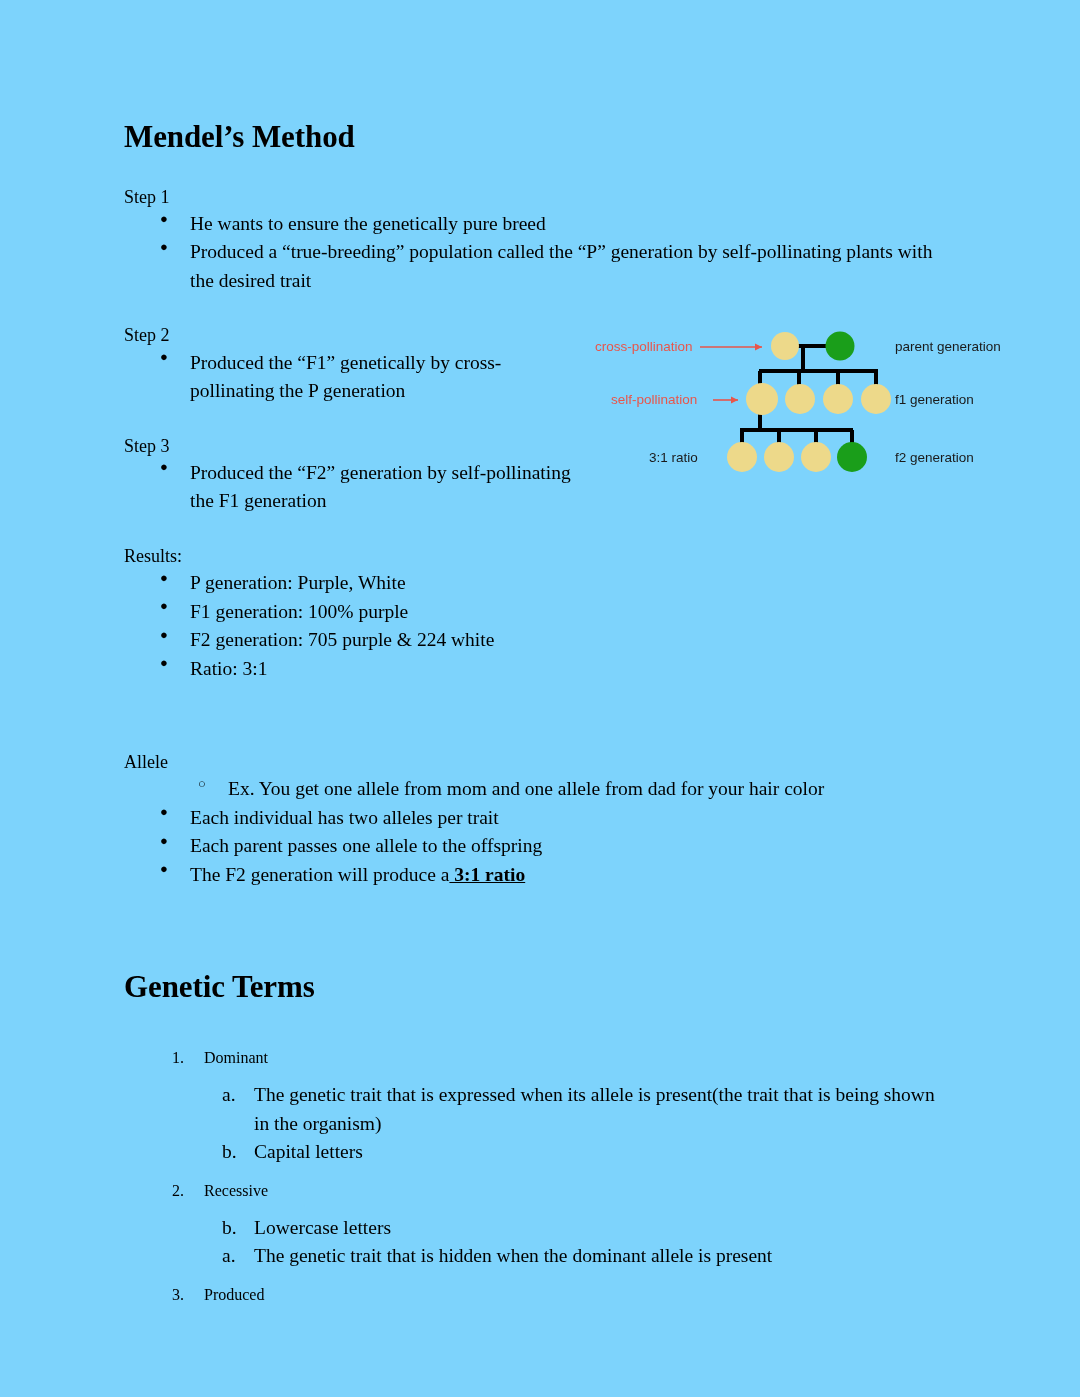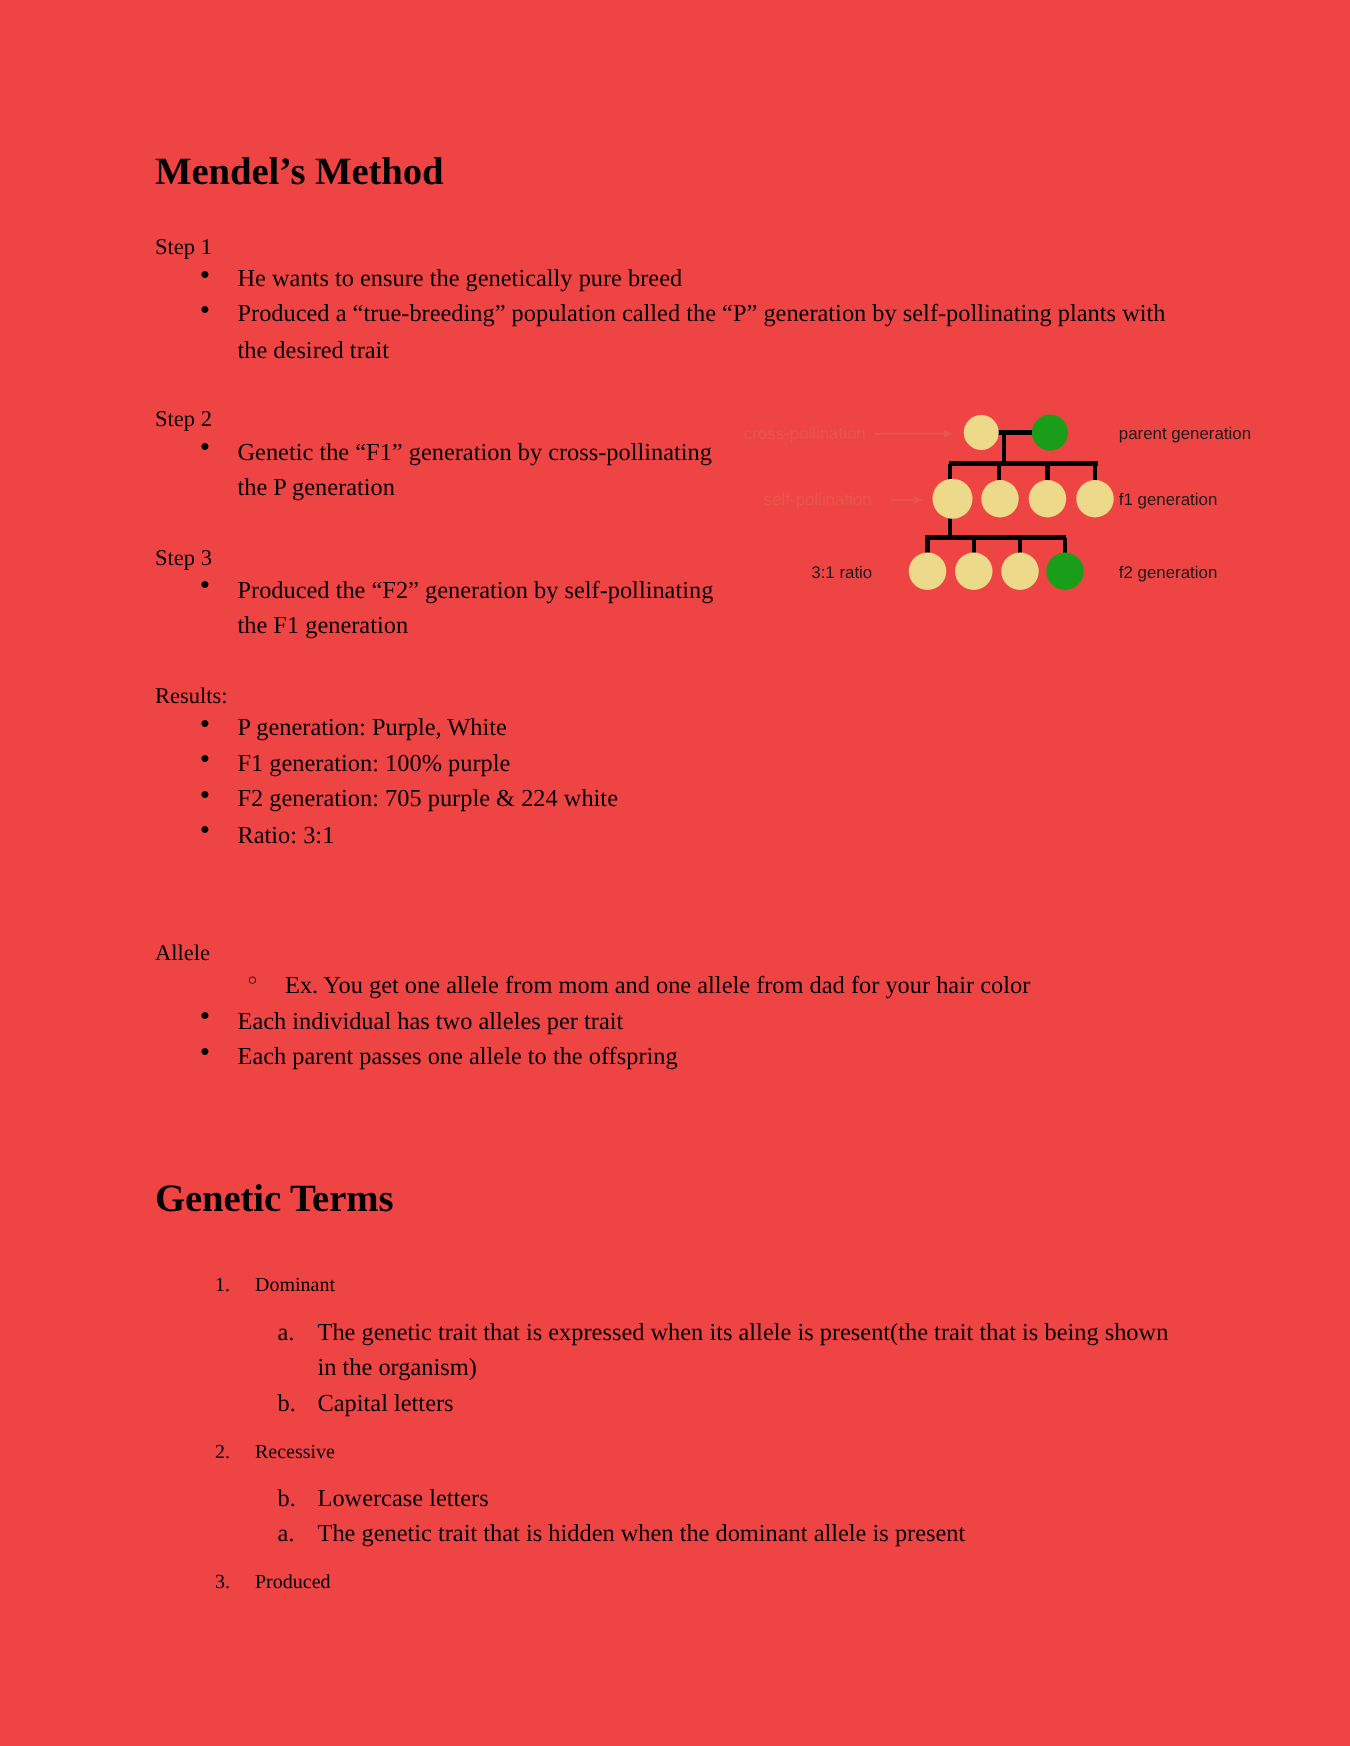--- a/index.html
+++ b/index.html
@@ -13,21 +13,21 @@
     position: relative;
     font-family: "Liberation Serif", "DejaVu Serif", serif;
     color: #000000;
     overflow: hidden;
   }
   .page {
     position: absolute;
     left: 0; top: 0;
     width: 1080px;
     height: 1397px;
-    background: #ef4444;
+    background: #7dd3fc;
   }
   .content {
     position: absolute;
     left: 124px;
     top: 118px;
     width: 830px;
   }
 
   h1.doc-title {
     font-family: "Liberation Serif", "DejaVu Serif", serif;
@@ -153,21 +153,21 @@
     <p class="section-label">Step 1</p>
     <ul class="bullets">
       <li>He wants to ensure the genetically pure breed</li>
       <li>Produced a “true-breeding” population called the “P” generation by self-pollinating plants with the desired trait</li>
     </ul>
 
     <div class="gap-md"></div>
 
     <p class="section-label">Step 2</p>
     <ul class="bullets">
-      <li style="width:390px">Genetic the  “F1” generation by cross-pollinating the P generation</li>
+      <li style="width:390px">Produced the  “F1” genetically by cross-pollinating the P generation</li>
     </ul>
 
     <div class="gap-md"></div>
 
     <p class="section-label">Step 3</p>
     <ul class="bullets">
       <li style="width:390px">Produced the “F2” generation by self-pollinating the F1 generation</li>
     </ul>
 
     <div class="gap-md"></div>
@@ -182,20 +182,21 @@
 
     <div class="gap-xl"></div>
 
     <p class="section-label">Allele</p>
     <ul class="bullets sub">
       <li>Ex. You get one allele from mom and one allele from dad for your hair color</li>
     </ul>
     <ul class="bullets">
       <li>Each individual has two alleles per trait</li>
       <li>Each parent passes one allele to the offspring</li>
+      <li><span>The F2 generation will produce a</span><span class="bold-underline"> 3:1 ratio</span></li>
     </ul>
 
     <div class="gap-lg"></div>
     <div class="gap-md"></div>
 
     <h1 class="doc-title">Genetic Terms</h1>
 
     <div class="gap-md"></div>
 
     <ol class="numbers">

